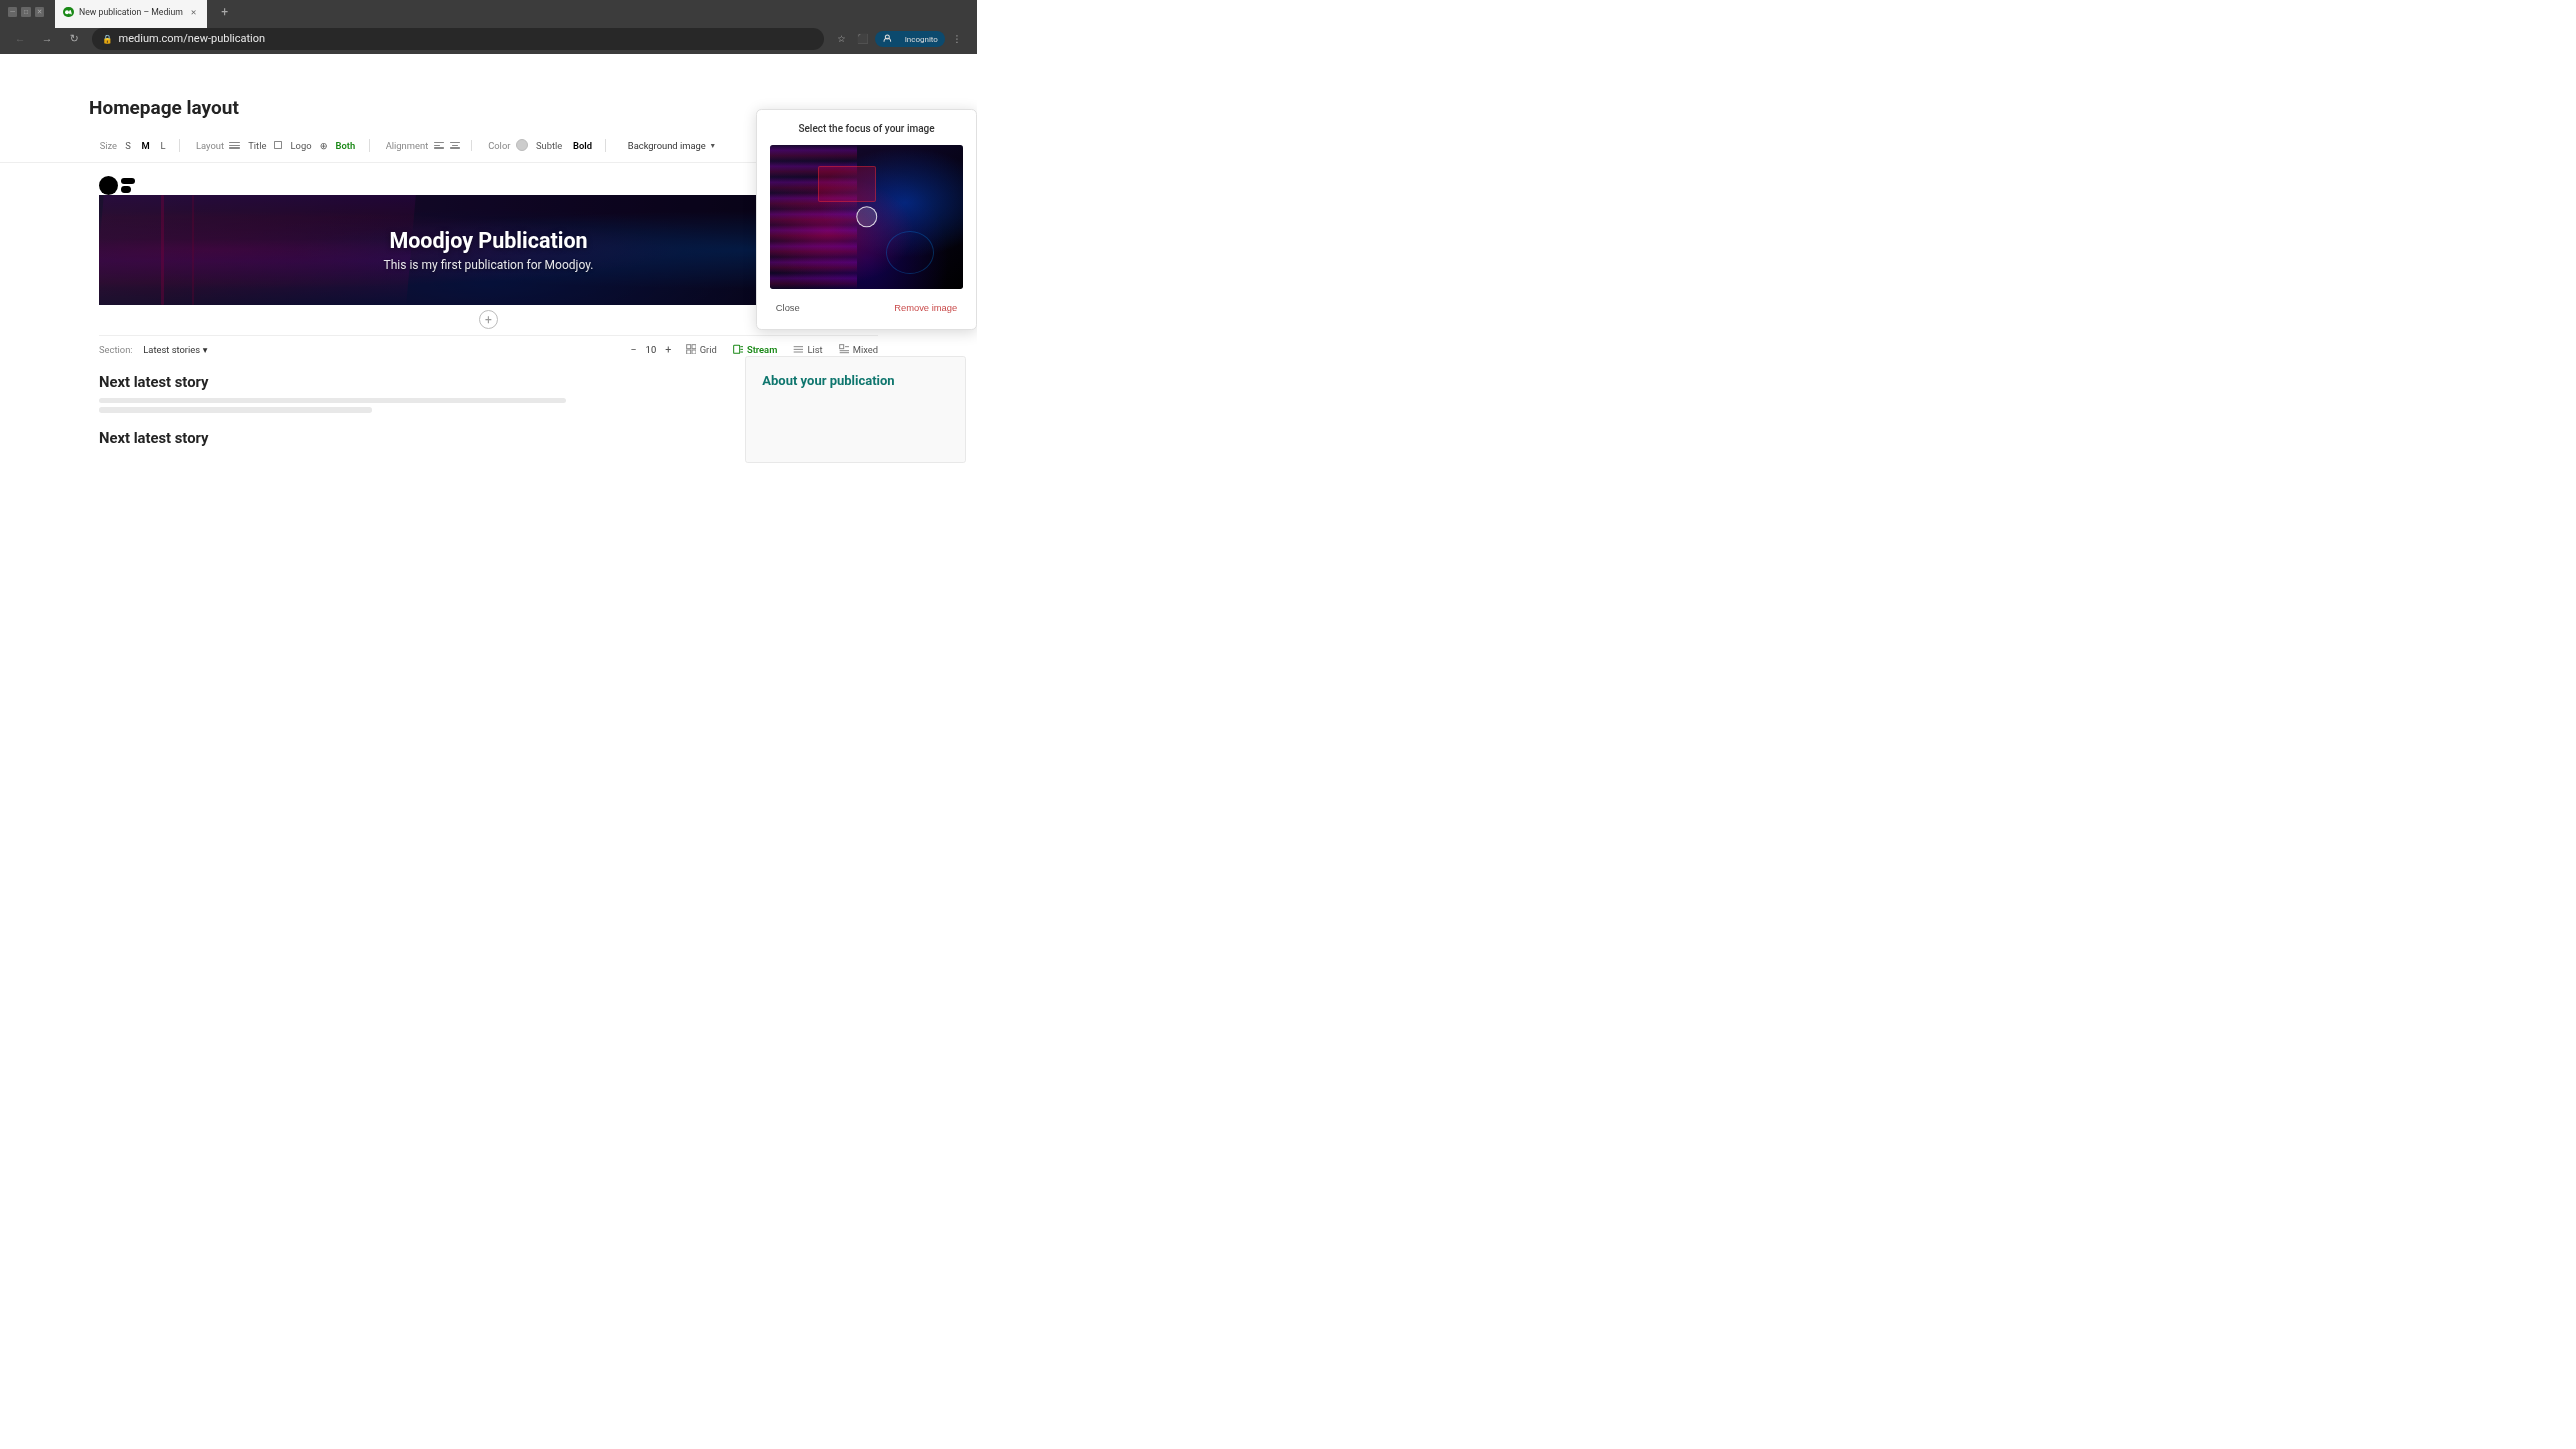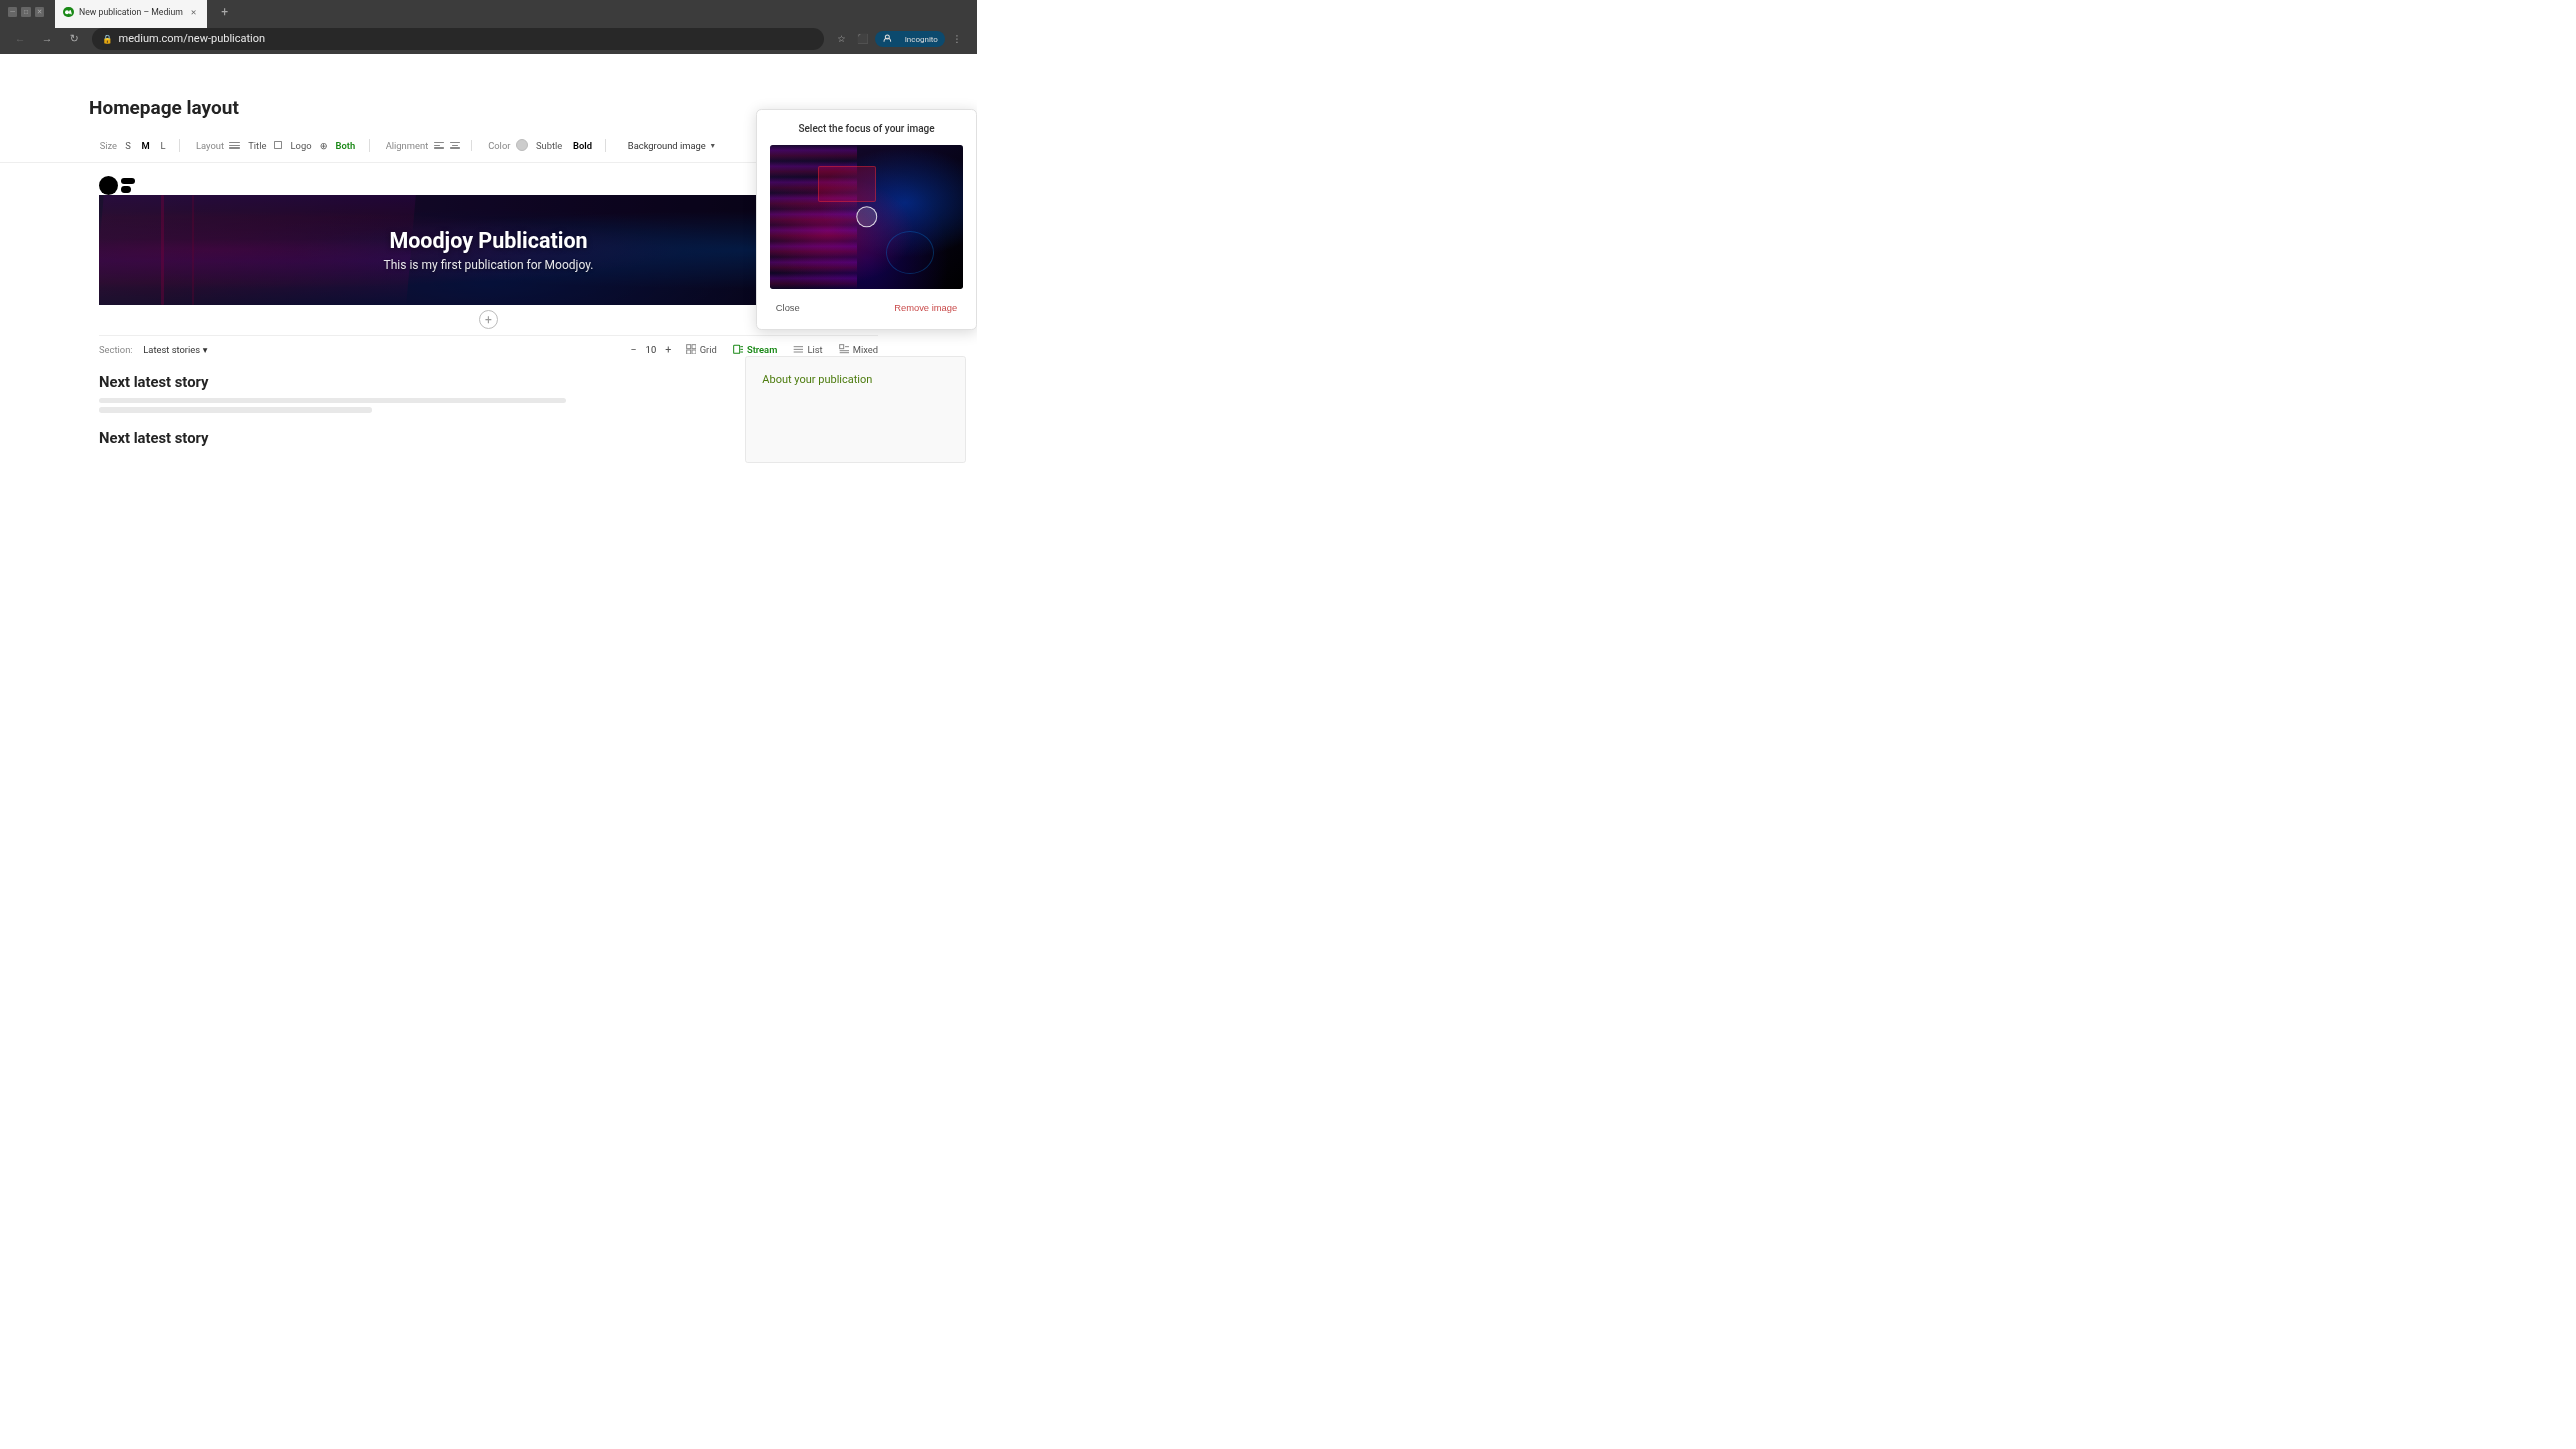--- a/index.html
+++ b/index.html
@@ -426,23 +426,23 @@
       right: 10.7px;
       bottom: 0;
       width: 221px;
       background: #f9f9f9;
       border: 0.7px solid #e8e8e8;
       border-radius: 2.7px;
       padding: 16px;
       height: 107px;
     }
     .about-title {
-      font-size: 11px;
-      color: #4d7c0f;
-      font-weight: 400;
+      font-size: 13px;
+      color: #0f766e;
+      font-weight: 700;
     }
   </style>
 </head>
 <body>
 
 <div>
 
   <div class="title-bar">
     <div class="window-controls">
       <div class="win-btn">─</div>

